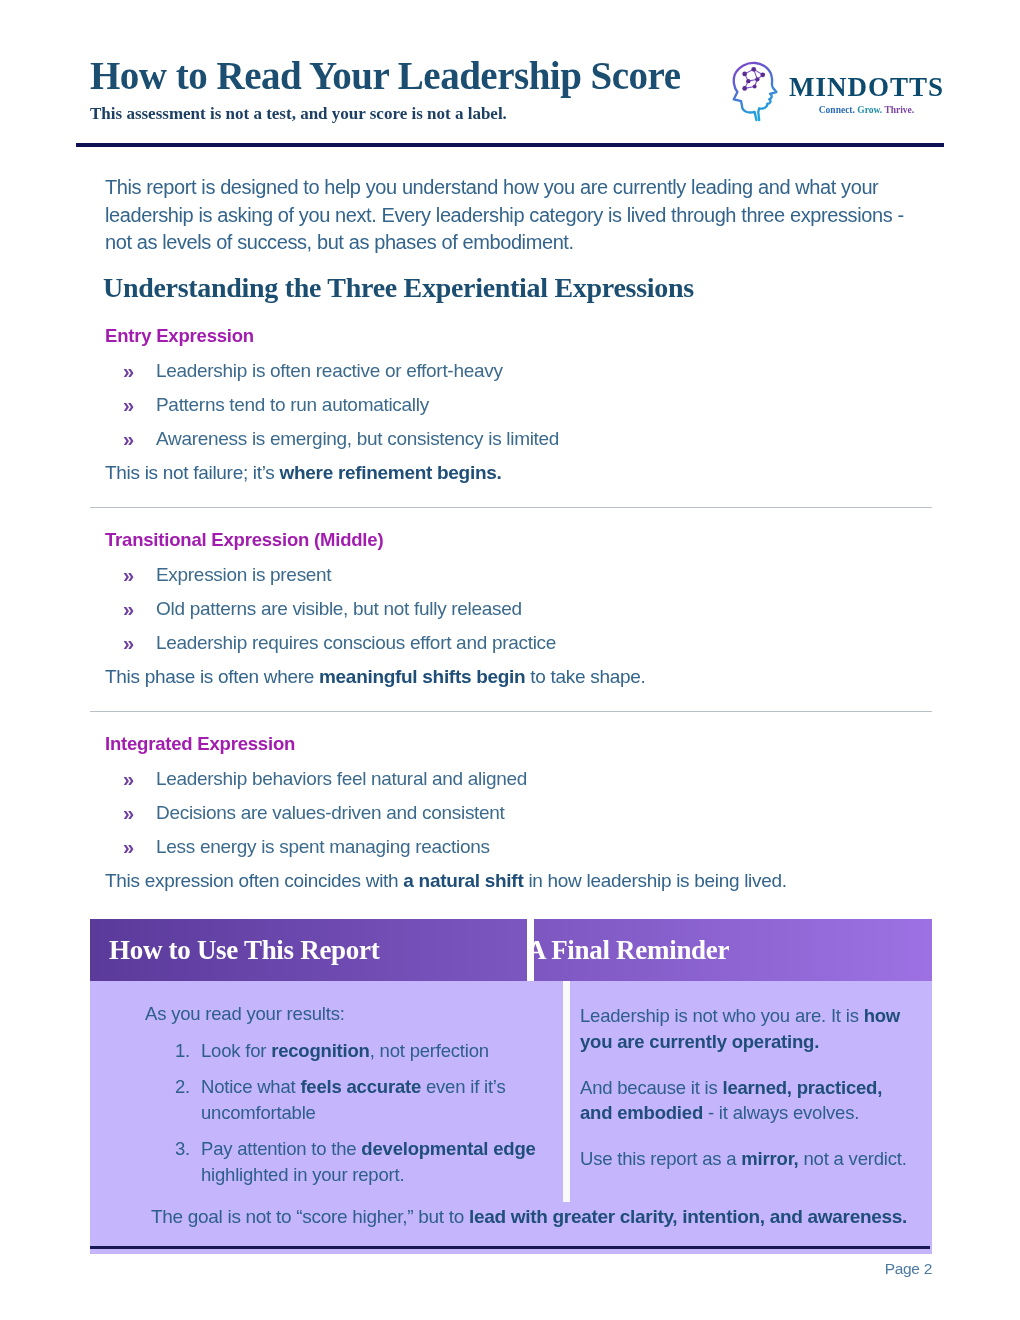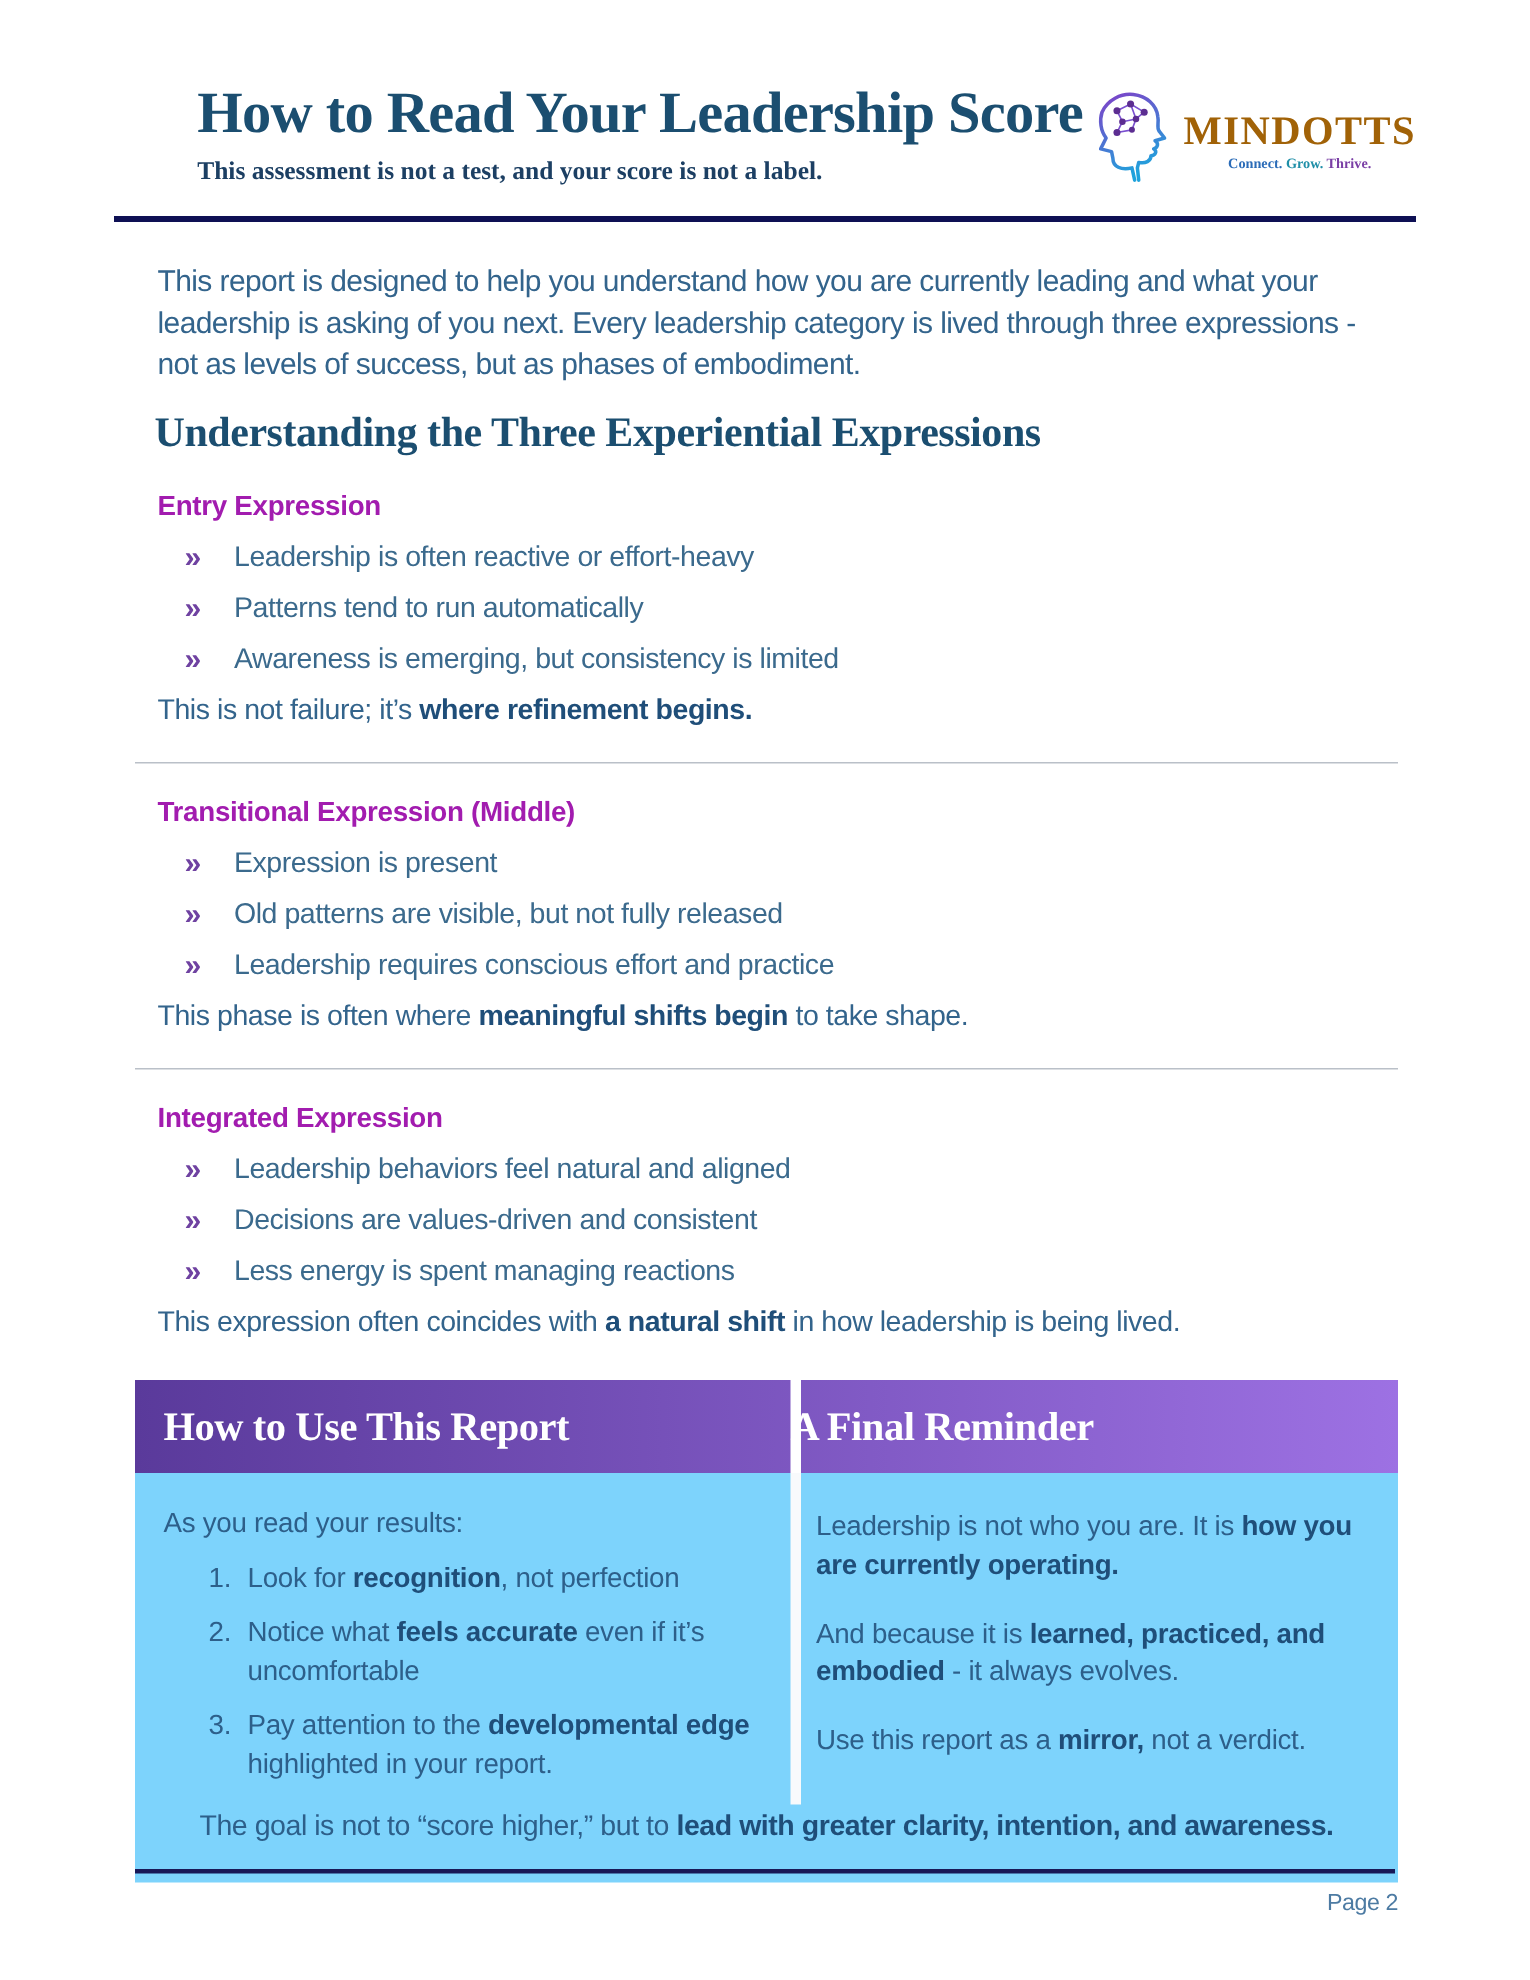--- a/index.html
+++ b/index.html
@@ -5,34 +5,34 @@
   * { box-sizing: border-box; }
   html,body { margin:0; padding:0; background:#ffffff; }
   body {
     width:1020px; height:1320px;
     font-family:"Liberation Sans", sans-serif;
     color:#3b6a8d;
   }
   .page { position:relative; width:1020px; height:1320px; padding:56px 76px 0; overflow:hidden; background:#fff; }
 
   
-  .hdr { display:flex; justify-content:flex-end; align-items:flex-start; padding-left:14px; }
+  .hdr { display:flex; justify-content:space-between; align-items:flex-start; padding-left:14px; }
   .hdr-title {
     font-family:"Liberation Serif", serif; font-weight:700;
     font-size:39px; line-height:1.05; color:#1b4e70; letter-spacing:-0.5px; margin:0;
   }
   .hdr-sub {
     font-family:"Liberation Serif", serif; font-weight:700;
     font-size:17px; color:#1c3f63; margin-top:7px;
   }
   .brand { display:flex; align-items:center; gap:9px; margin-top:4px; flex:none; }
   .brand-text { text-align:center; }
   .brand-name {
     font-family:"Liberation Serif", serif; font-weight:700;
-    font-size:27px; color:#a16207; letter-spacing:1px; line-height:1;
+    font-size:27px; color:#0c4a6e; letter-spacing:1px; line-height:1;
   }
   .brand-tag { font-family:"Liberation Serif", serif; font-weight:700; font-size:9.5px; margin-top:4px; }
   .tag-connect { color:#2b6cb8; } .tag-grow { color:#1f8fa8; } .tag-thrive { color:#7a3fa5; }
 
   .rule-thick { height:4px; background:#0e1054; margin-top:15px; }
 
   
   .intro {
     margin:27px 18px 0 29px; font-size:20px; line-height:1.38;
     color:#33648c; letter-spacing:-0.4px;
@@ -59,21 +59,21 @@
     background:linear-gradient(90deg,#5a3a9b,#9d71e3);
   }
   .head-gap { position:absolute; left:437px; top:0; width:7px; height:62px; background:#ffffff; }
   .ph {
     font-family:"Liberation Serif", serif; font-weight:700;
     font-size:27px; color:#ffffff; line-height:62px; letter-spacing:-0.3px;
   }
   .ph-left { width:437px; padding-left:19px; }
   .ph-right { }
 
-  .panel-body { background:#7dd3fc; padding-bottom:16px; }
+  .panel-body { background:#c4b5fd; padding-bottom:16px;padding-left:36px; }
   .cols { display:flex; position:relative; }
   .col-gap { position:absolute; left:437px; top:0; bottom:0; width:7px; background:#f8fafc; }
   .col-left { width:437px; padding:22px 24px 4px 19px; }
   .col-right { flex:1; padding:22px 18px 4px 17px; }
   .lead { font-size:18.5px; color:#2d5f8a; letter-spacing:-0.2px; }
   .nlist { margin:13px 0 0 0; }
   .nitem { display:flex; margin:0 0 11px 30px; font-size:18.5px; line-height:1.38; color:#2d5f8a; letter-spacing:-0.2px; }
   .num { width:26px; flex:none; }
   .col-right p { margin:0 0 20px 0; font-size:18.5px; line-height:1.4; color:#2d5f8a; letter-spacing:-0.2px; }
   .goal { text-align:center; font-size:19px; color:#2d5f8a; padding:4px 10px 10px; letter-spacing:-0.3px; }

